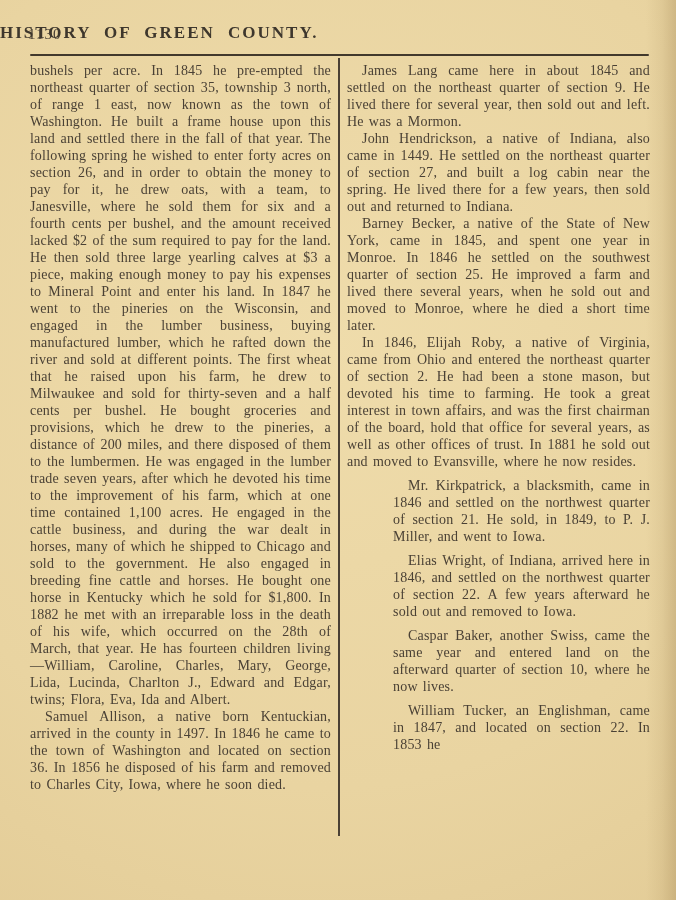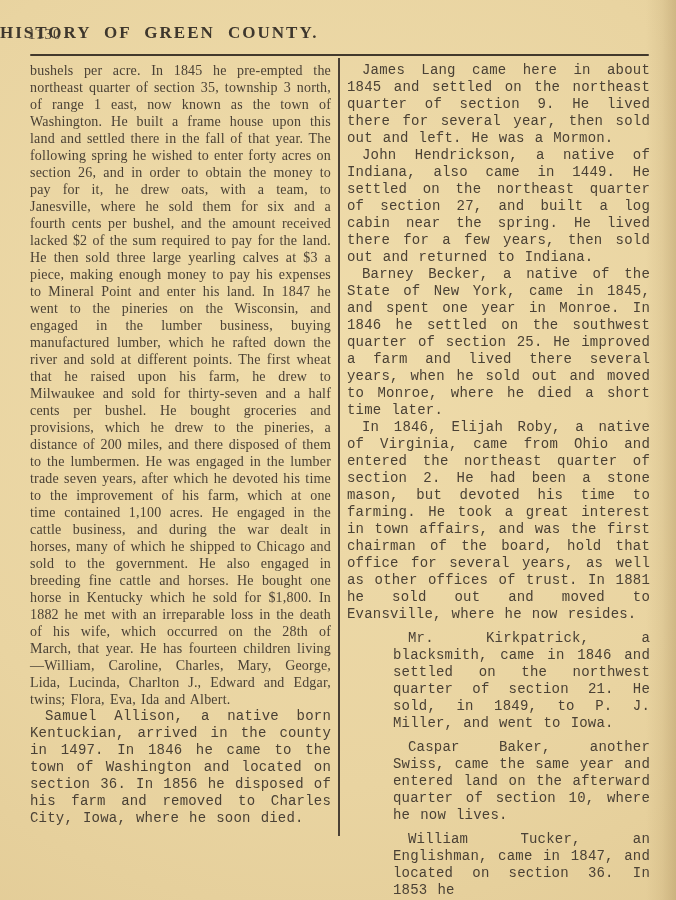--- a/index.html
+++ b/index.html
@@ -29,21 +29,21 @@
     background:#42392c;border-radius:1px;
   }
   .column{
     position:absolute;top:62px;
     font-size:14px;line-height:17px;color:#4a4135;
     text-align:justify;letter-spacing:0.2px;word-spacing:1.4px;
   }
   .column-left{left:30px;width:301px;}
   .column-right{left:347px;width:303px;}
   .column p{margin:0;}
-  .column p.indent{text-indent:15px;font-family:Liberation Mono, monospace;}
+  .column p.indent{text-indent:15px;}
   .column p.gap{margin-top:7px;margin-left:46px;}
   .column-divider{
     position:absolute;left:338px;top:58px;height:778px;width:2px;
     background:#4a4034;
   }
 </style>
 </head>
 <body>
 
 <div class="page">
@@ -57,16 +57,17 @@
     </div>
 
   <div class="column-divider"></div>
 
   <div class="column column-right">
       <p class="indent">James Lang came here in about 1845 and settled on the northeast quarter of section 9. He lived there for several year, then sold out and left.  He was a Mormon.</p>
       <p class="indent">John Hendrickson, a native of Indiana, also came in 1449.  He settled on the northeast quarter of section 27, and built a log cabin near the spring.  He lived there for a few years, then sold out and returned to Indiana.</p>
       <p class="indent">Barney Becker, a native of the State of New York, came in 1845, and spent one year in Monroe.  In 1846 he settled on the southwest quarter of section 25.  He improved a farm and lived there several years, when he sold out and moved to Monroe, where he died a short time later.</p>
       <p class="indent">In 1846, Elijah Roby, a native of Virginia, came from Ohio and entered the northeast quarter of section 2.  He had been a stone mason, but devoted his time to farming.  He took a great interest in town affairs, and was the first chairman of the board, hold that office for several years, as well as other offices of trust. In 1881 he sold out and moved to Evansville, where he now resides.</p>
       <p class="indent gap">Mr. Kirkpatrick, a blacksmith, came in 1846 and settled on the northwest quarter of section 21.  He sold, in 1849, to P. J. Miller, and went to Iowa.</p>
+      <p class="indent gap">Elias Wright, of Indiana, arrived here in 1846, and settled on the northwest quarter of section 22.  A few years afterward he sold out and removed to Iowa.</p>
       <p class="indent gap">Caspar Baker, another Swiss, came the same year and entered land on the afterward quarter of section 10, where he now lives.</p>
-      <p class="indent gap">William Tucker, an Englishman, came in 1847, and located on section 36.  In 1853 he</p>
+      <p class="indent gap">William Tucker, an Englishman, came in 1847, and located on section 22.  In 1853 he</p>
     </div>
 </div>
 
 </body></html>

